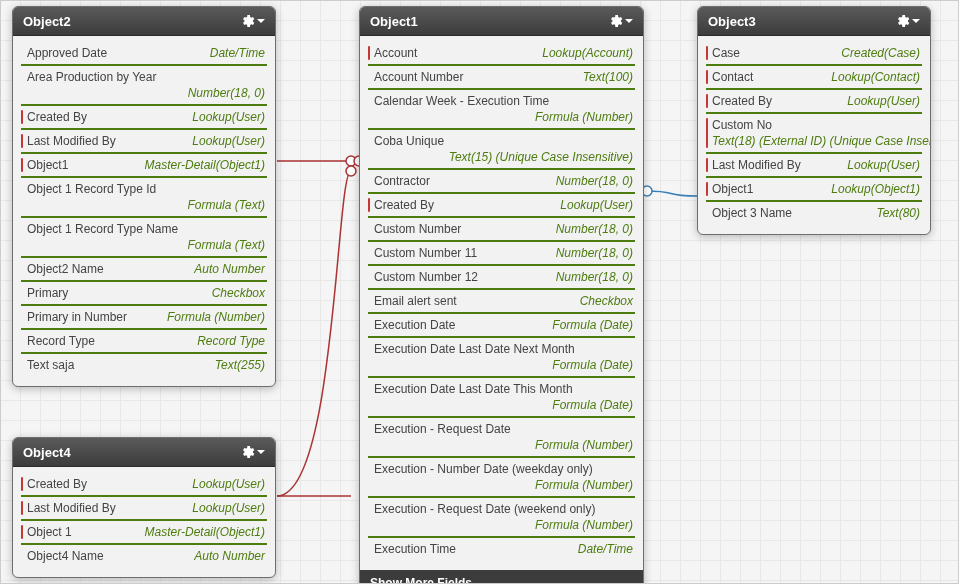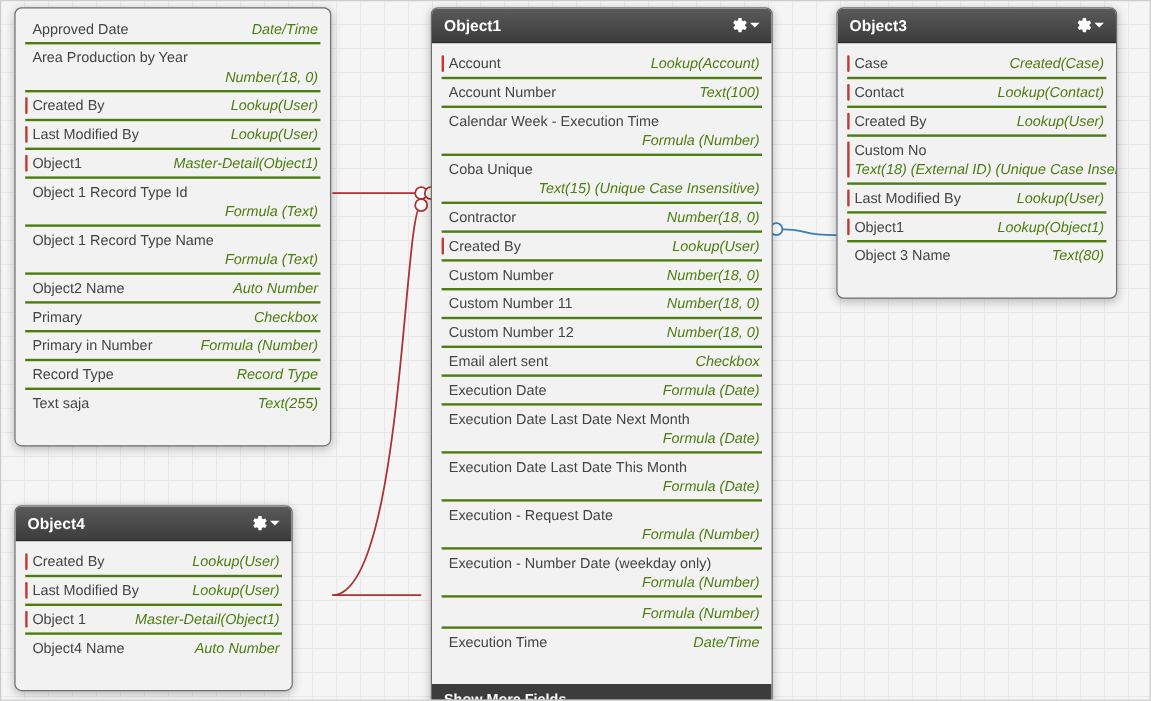--- a/index.html
+++ b/index.html
@@ -41,21 +41,21 @@
     align-items: center;
     gap: 2px;
   }
   .gear-wrap svg { display: block; }
   .gear-wrap .chevron {
     width: 0; height: 0;
     border-left: 4px solid transparent;
     border-right: 4px solid transparent;
     border-top: 4px solid #fff;
   }
-  .field-list { padding: 6px 8px 24px 8px; }
+  .field-list { padding: 6px 8px 10px 8px; }
   .field-row {
     display: flex;
     align-items: flex-start;
     justify-content: space-between;
     padding: 4px 2px 4px 6px;
     border-top: 2px solid #4d7c0f;
     position: relative;
     min-height: 20px;
     flex-wrap: wrap;
   }
@@ -110,20 +110,29 @@
   <path d="M350,495 C350,495 350,160 350,160" stroke="#a33" stroke-width="1.5" fill="none" opacity="0"></path>
   <path d="M276,495 C335,495 335,170 350,170" stroke="#a33" stroke-width="1.5" fill="none"></path>
   <circle cx="350" cy="170" r="5" fill="#fff" stroke="#a33" stroke-width="1.5"></circle>
 
   <path d="M644,190 C680,190 660,195 696,195" stroke="#3a7fb6" stroke-width="1.5" fill="none"></path>
   <circle cx="646" cy="190" r="5" fill="#fff" stroke="#3a7fb6" stroke-width="1.5"></circle>
 </svg>
 
 <div id="canvas">
     <div class="panel" style="left: 11px; top: 5px; width: 264px;">
+      <div class="panel-header">
+        <span>Object2</span>
+        <span class="gear-wrap">
+          <svg width="16" height="16" viewBox="0 0 24 24" fill="#fff">
+            <path d="M12 8a4 4 0 100 8 4 4 0 000-8zm9 4a7.9 7.9 0 00-.1-1l2.1-1.6-2-3.4-2.5 1a8 8 0 00-1.7-1L16.5 3h-4l-.3 2.9a8 8 0 00-1.7 1l-2.5-1-2 3.4L8.1 11a7.9 7.9 0 000 2l-2.1 1.6 2 3.4 2.5-1a8 8 0 001.7 1l.3 2.9h4l.3-2.9a8 8 0 001.7-1l2.5 1 2-3.4L20.9 13c.1-.3.1-.7.1-1z"></path>
+          </svg>
+          <span class="chevron"></span>
+        </span>
+      </div>
       <div class="field-list">
         <div class="field-row">
           <span class="field-label">Approved Date</span>
           <span class="field-type">Date/Time</span>
         </div>
         <div class="field-row wrap">
           <span class="field-label">Area Production by Year</span>
           <span class="field-type">Number(18, 0)</span>
         </div>
         <div class="field-row indicator">
@@ -161,21 +170,21 @@
         <div class="field-row">
           <span class="field-label">Record Type</span>
           <span class="field-type">Record Type</span>
         </div>
         <div class="field-row">
           <span class="field-label">Text saja</span>
           <span class="field-type">Text(255)</span>
         </div>
       </div>
     </div>
-    <div class="panel" style="left: 11px; top: 420px; width: 232px;">
+    <div class="panel" style="left: 11px; top: 436px; width: 264px;">
       <div class="panel-header">
         <span>Object4</span>
         <span class="gear-wrap">
           <svg width="16" height="16" viewBox="0 0 24 24" fill="#fff">
             <path d="M12 8a4 4 0 100 8 4 4 0 000-8zm9 4a7.9 7.9 0 00-.1-1l2.1-1.6-2-3.4-2.5 1a8 8 0 00-1.7-1L16.5 3h-4l-.3 2.9a8 8 0 00-1.7 1l-2.5-1-2 3.4L8.1 11a7.9 7.9 0 000 2l-2.1 1.6 2 3.4 2.5-1a8 8 0 001.7 1l.3 2.9h4l.3-2.9a8 8 0 001.7-1l2.5 1 2-3.4L20.9 13c.1-.3.1-.7.1-1z"></path>
           </svg>
           <span class="chevron"></span>
         </span>
       </div>
       <div class="field-list">
@@ -262,20 +271,21 @@
         </div>
         <div class="field-row wrap">
           <span class="field-label">Execution - Request Date</span>
           <span class="field-type">Formula (Number)</span>
         </div>
         <div class="field-row wrap">
           <span class="field-label">Execution - Number Date (weekday only)</span>
           <span class="field-type">Formula (Number)</span>
         </div>
         <div class="field-row wrap">
+          <span class="field-label">Execution - Request Date (weekend only)</span>
           <span class="field-type">Formula (Number)</span>
         </div>
         <div class="field-row">
           <span class="field-label">Execution Time</span>
           <span class="field-type">Date/Time</span>
         </div>
       </div>
       <div class="show-more">Show More Fields</div>
     </div>
     <div class="panel" style="left: 696px; top: 5px; width: 234px;">

